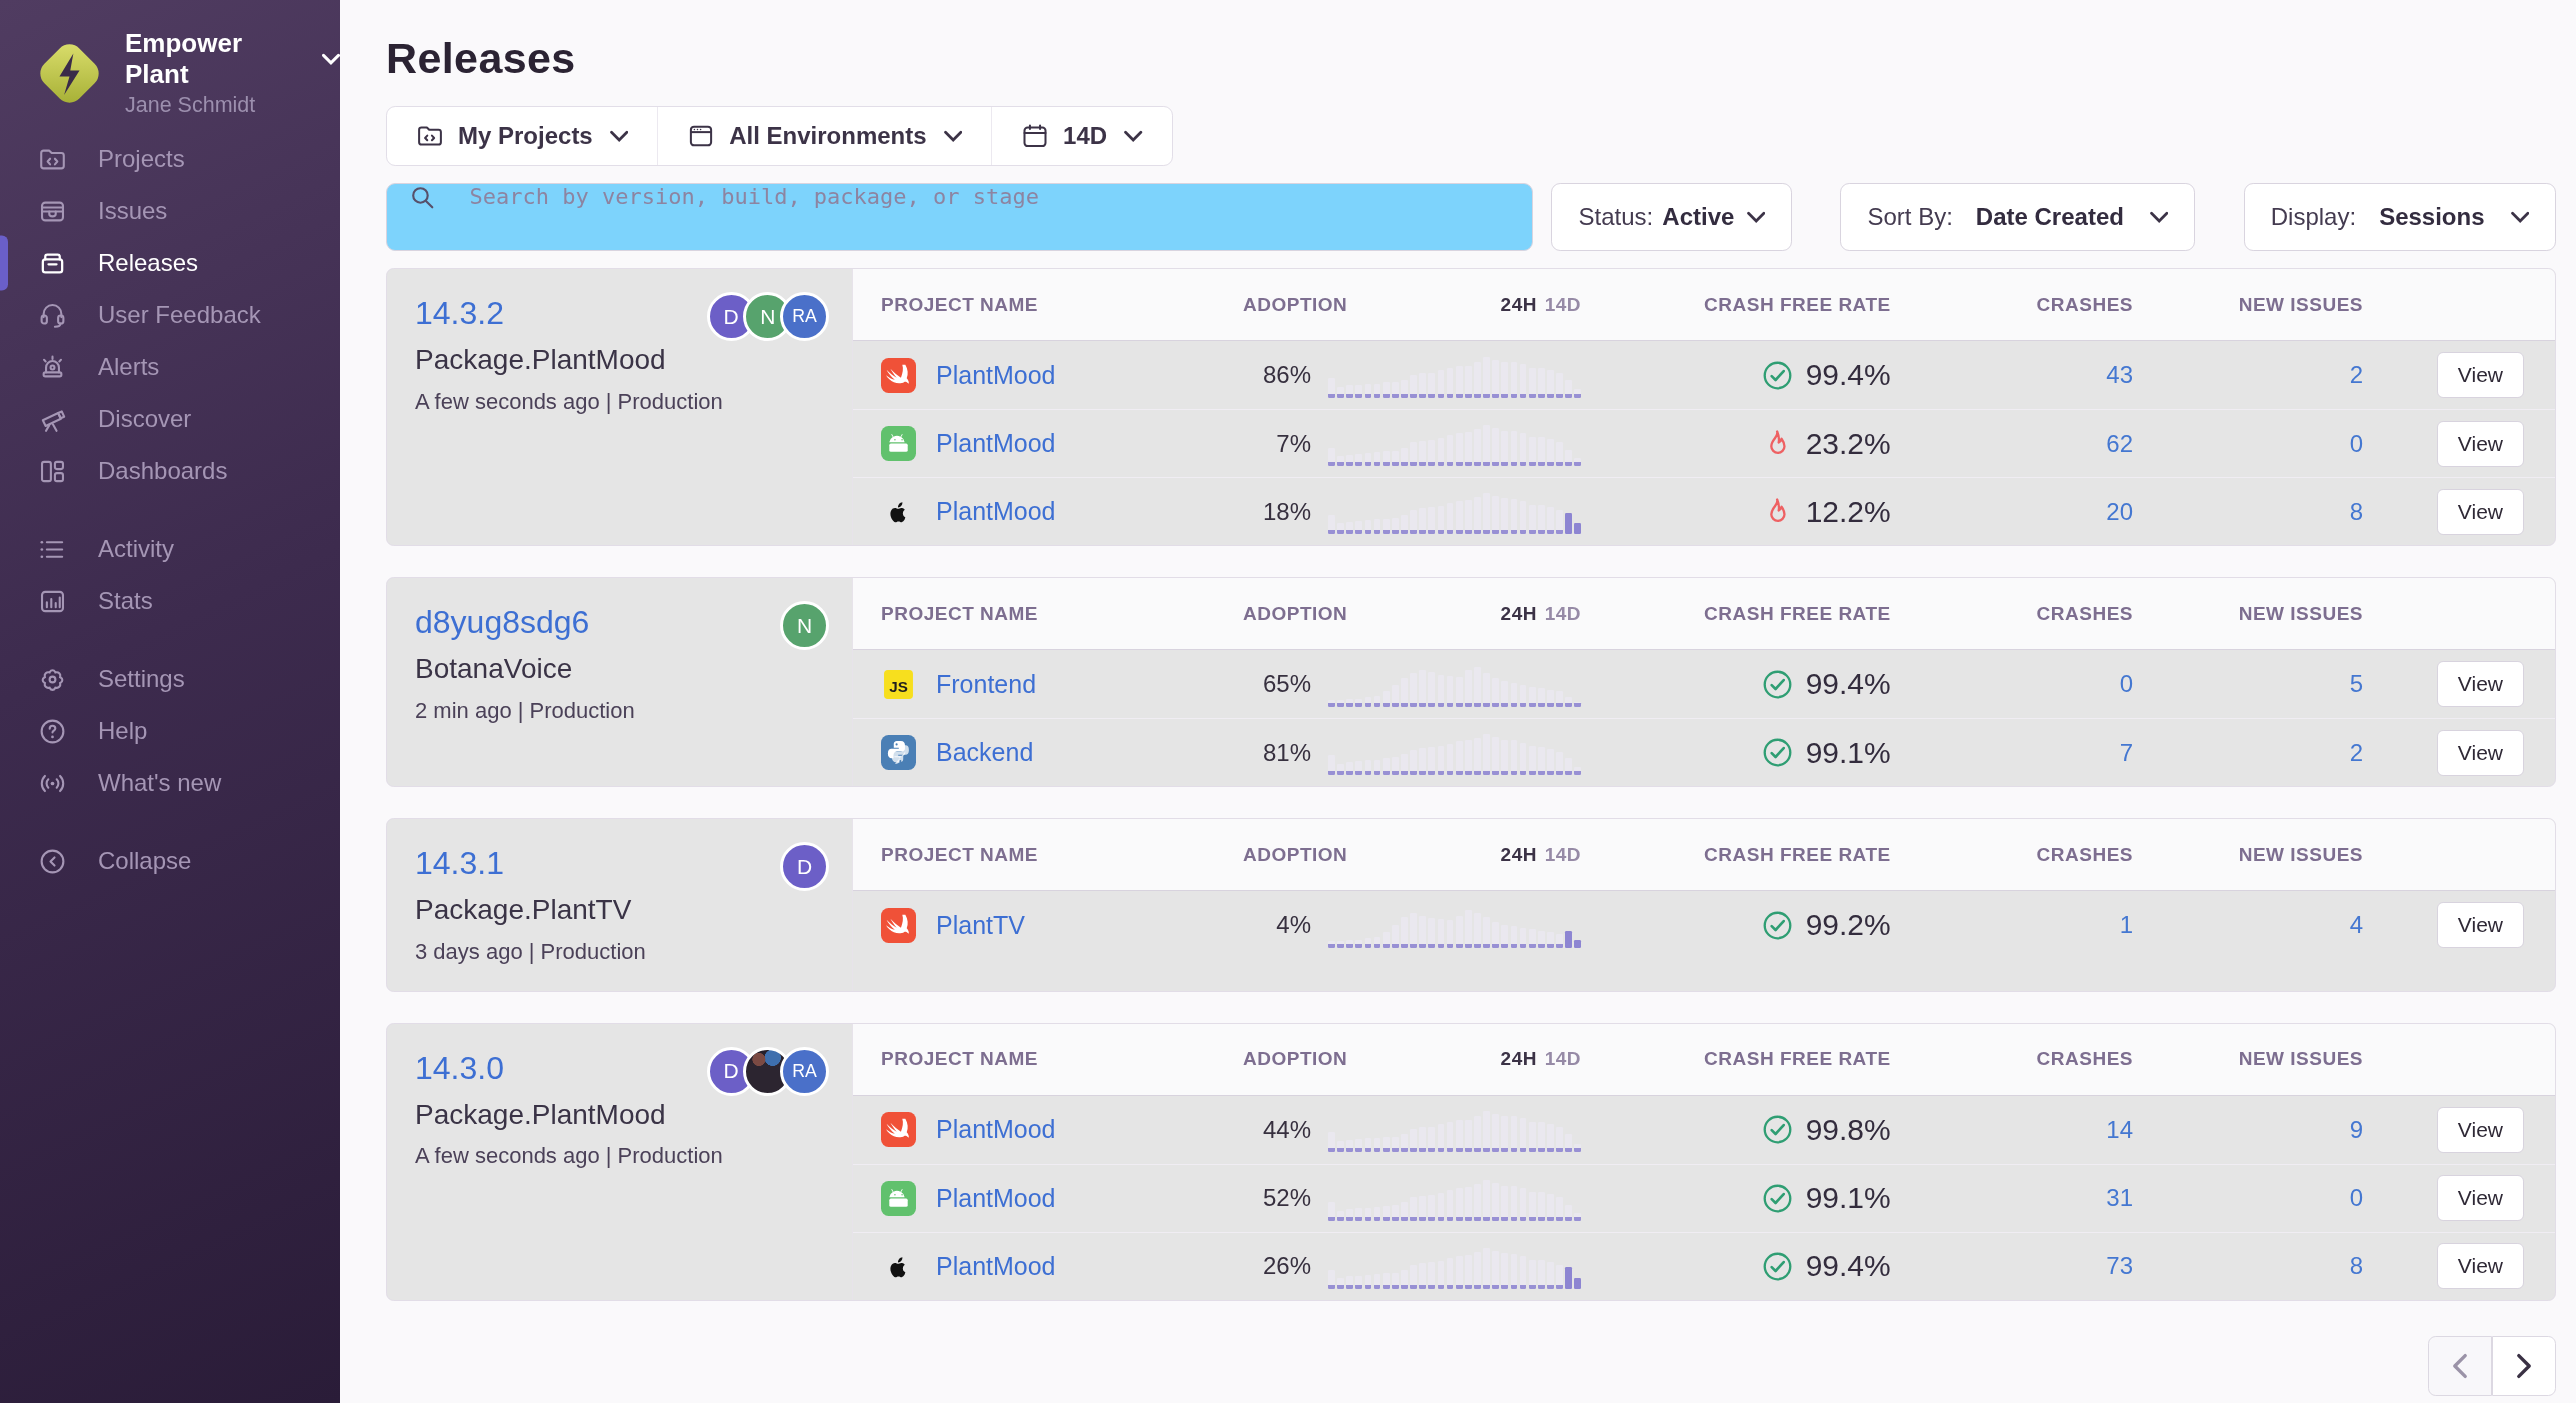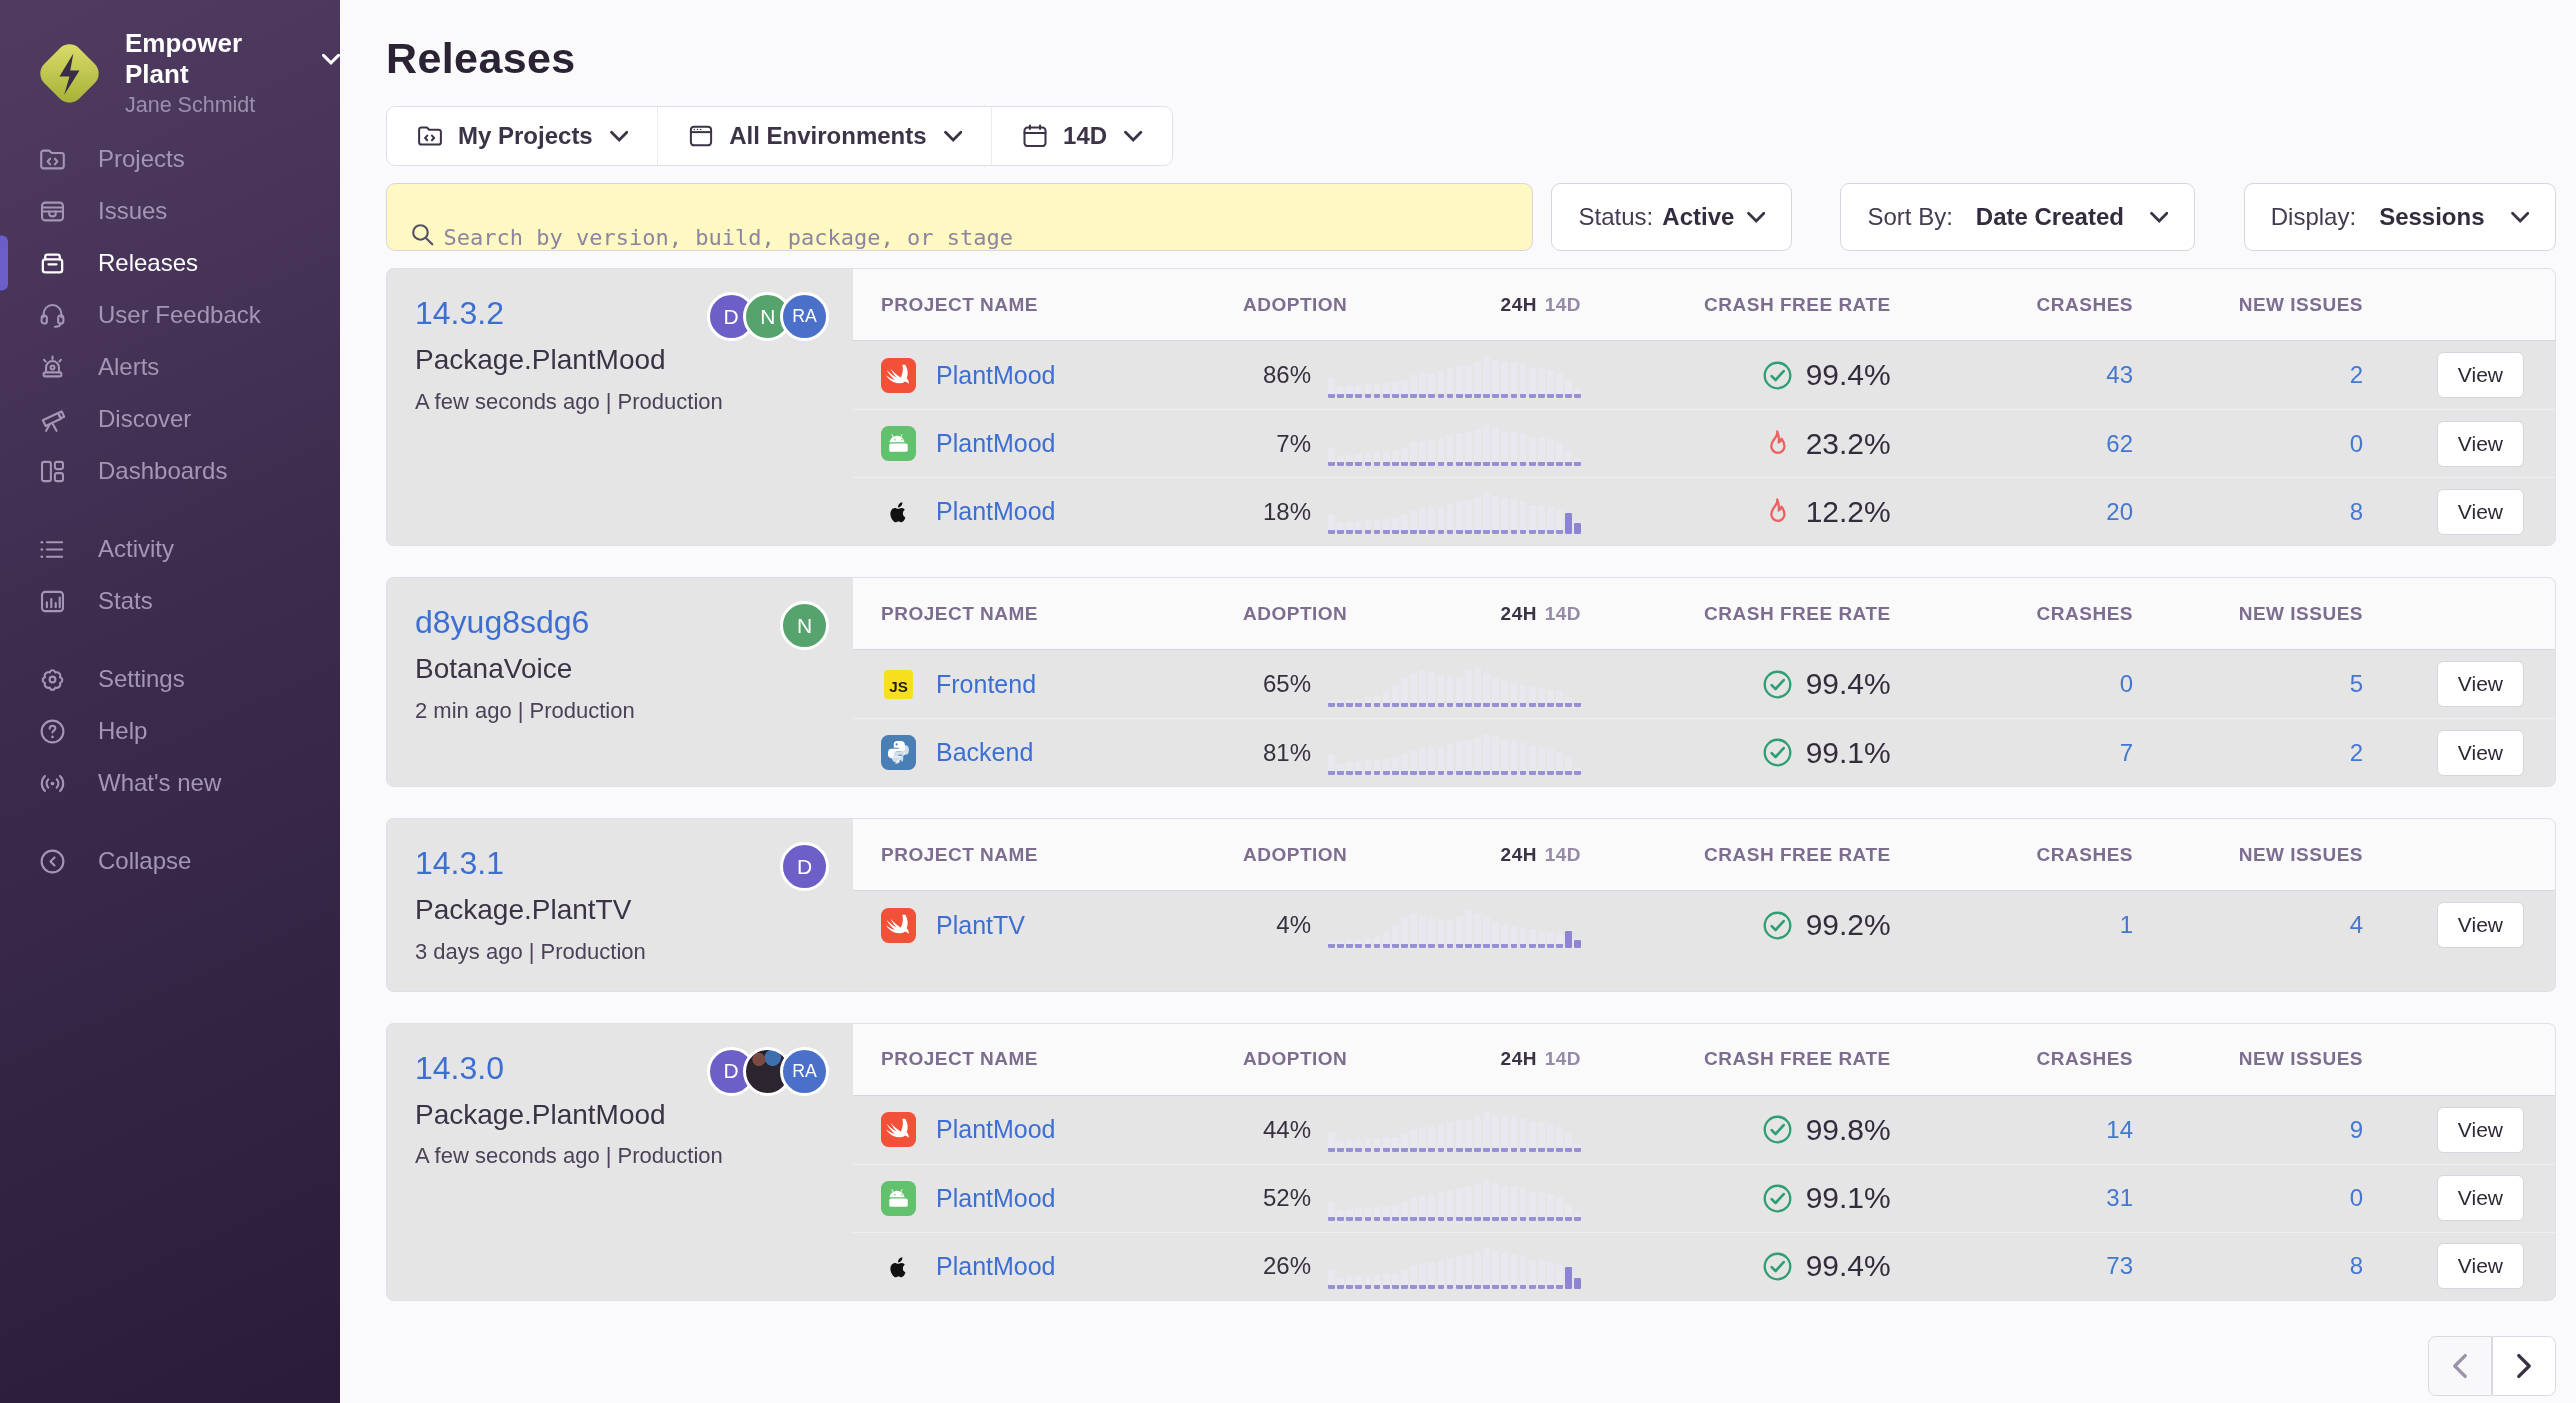--- a/index.html
+++ b/index.html
@@ -32,22 +32,22 @@
   .page-title { font-size:43px; font-weight:700; color:#2b2333; letter-spacing:0.4px; }
 
   .filterbar { margin-top:23px; display:inline-flex; background:#fff; border:1.5px solid #e2dee8;
     border-radius:9.2px; height:60px; align-items:stretch; }
   .seg { display:flex; align-items:center; gap:14px; padding:0 29px; font-size:24px; font-weight:700; color:#3c3347; cursor:pointer; }
   .seg + .seg { border-left:1.5px solid #ece9f0; }
   .seg svg.fic { width:28px; height:28px; }
   .chev { width:18.4px; height:12.3px; margin-left:3.1px; }
 
   .searchrow { margin-top:17px; display:flex; align-items:center; gap:18.4px; }
-  .search { flex:1; height:68px; background:#fef9c3; border:1.5px solid #d9d4df; border-radius:9.2px;
-    display:flex; align-items:flex-end; padding:0 21.5px; gap:6px; }
+  .search { flex:1; height:68px; background:#7dd3fc; border:1.5px solid #d9d4df; border-radius:9.2px;
+    display:flex; align-items:flex-start; padding:0 21.5px; gap:32px; }
   .search svg { width:29px; height:29px; flex:0 0 29px; }
   .search input { flex:1; border:none; outline:none; font-family:"DejaVu Sans Mono", monospace;
     font-size:22px; color:#3c3347; background:transparent; }
   .search input::placeholder { color:#8d84a1; }
   .drop { height:68px; background:#fff; border:1.5px solid #d9d4df; border-radius:9.2px; display:flex;
     align-items:center; gap:9.2px; padding:0 26px; font-size:24px; color:#443b50; cursor:pointer; white-space:nowrap; }
   .drop + .drop { margin-left:30px;gap:23px; }
   .drop b { font-weight:700; color:#332c3f; }
 
   

